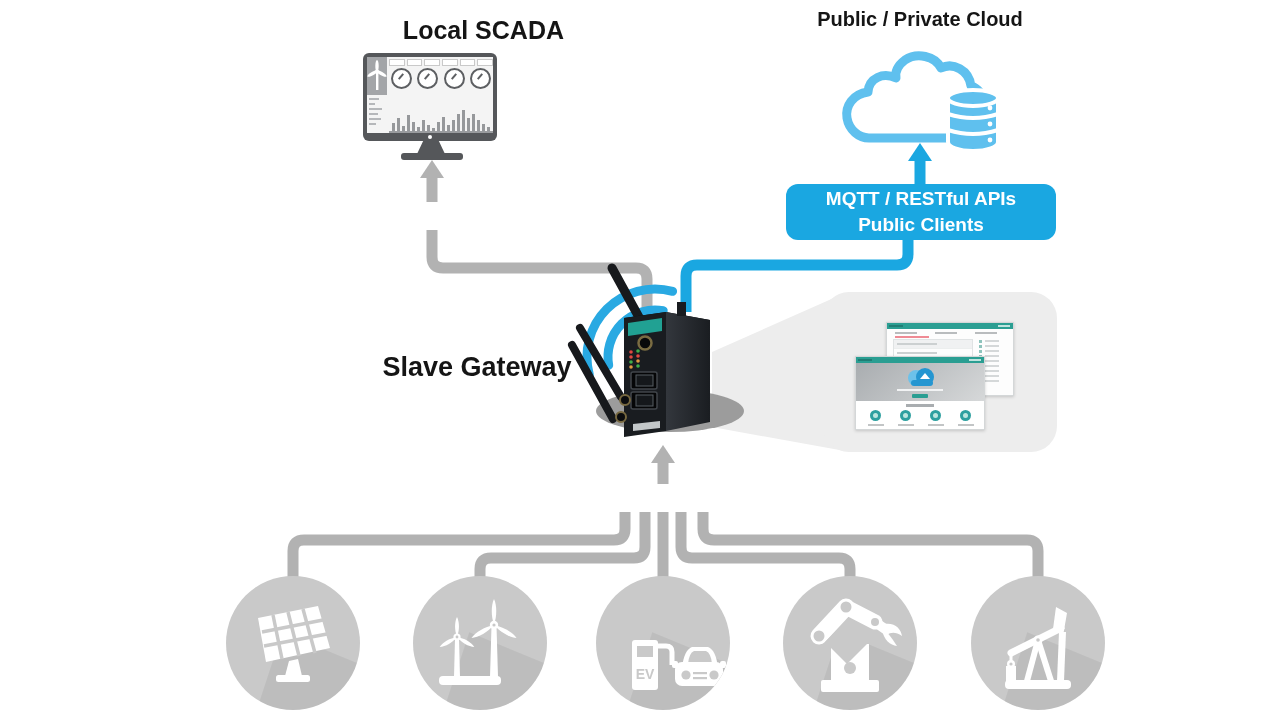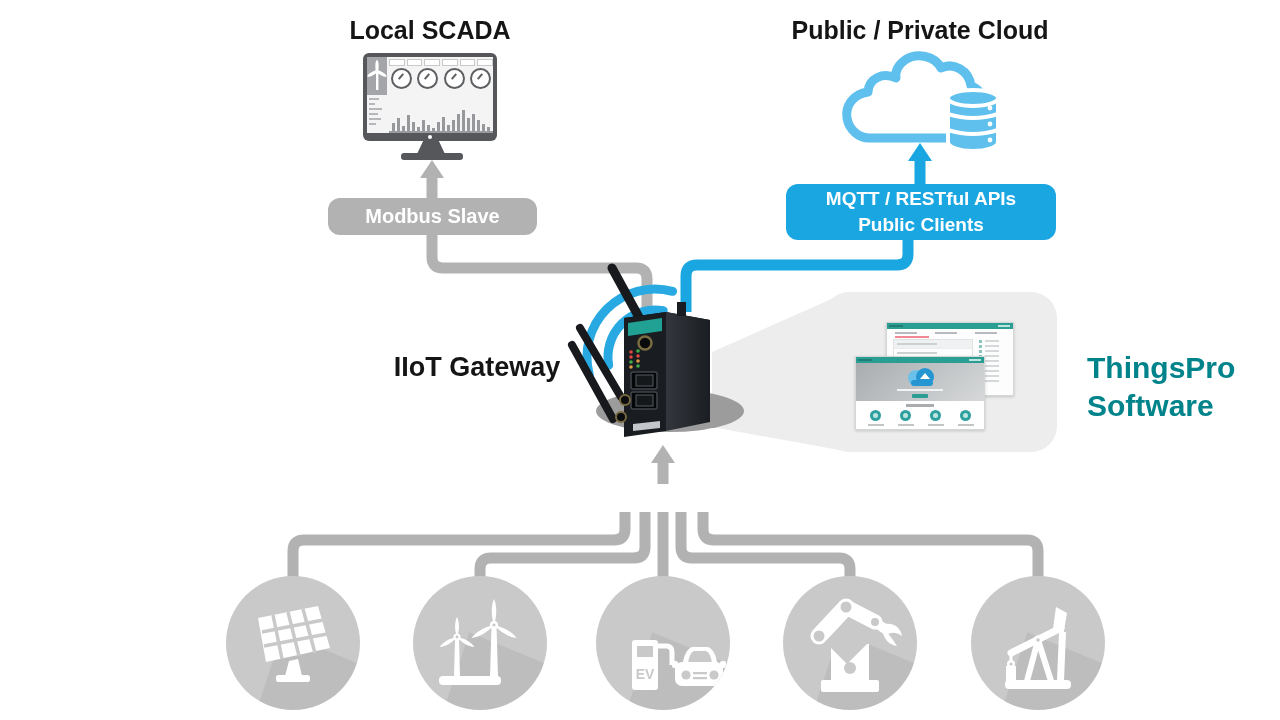--- a/index.html
+++ b/index.html
@@ -2,22 +2,22 @@
 <html><head>
 <meta charset="utf-8">
 <style>
   html,body{margin:0;padding:0;background:#fff;}
   #stage{position:relative;width:1280px;height:720px;background:#fff;overflow:hidden;
          font-family:"Liberation Sans","DejaVu Sans",sans-serif;}
   .abs{position:absolute;}
   svg{display:block;}
   
   .diagram-title{font-weight:bold;color:#151515;text-align:center;}
-  #local-scada-title{left:280px;top:16px;width:300px;font-size:25px;}
-  #cloud-title{left:755px;top:16px;width:330px;font-size:25px;}
+  #local-scada-title{left:264px;top:16px;width:300px;font-size:25px;text-align:right;}
+  #cloud-title{left:755px;top:8px;width:330px;font-size:20px;}
   #gateway-label{left:357px;top:352px;width:240px;font-size:27px;}
   #remote-io-label{left:10px;top:604px;width:224px;font-size:26px;line-height:39px;}
   #thingspro-label{left:1087px;top:349px;width:190px;font-size:30px;line-height:38px;
                    color:#00838a;font-weight:bold;text-align:left;}
   
   .proto-box{display:flex;flex-direction:column;align-items:center;justify-content:center;
              color:#fff;font-weight:bold;text-align:center;}
   #modbus-slave-box{left:328px;top:198px;width:209px;height:37px;background:#b2b2b2;
                     border-radius:12px;font-size:20px;}
   #mqtt-box{left:786px;top:184px;width:270px;height:56px;background:#1aa7e1;
@@ -179,29 +179,22 @@
         <rect x="636" y="395" width="17" height="11" fill="#15181b" stroke="#565c63" stroke-width="1"></rect>
       </g>
       <circle cx="625" cy="400" r="5" fill="#0b0c0e" stroke="#77683f" stroke-width="2"></circle>
       <circle cx="621" cy="417" r="5" fill="#0b0c0e" stroke="#77683f" stroke-width="2"></circle>
       <polygon points="633,424 660,421 660,428 633,431" fill="#c3c7c9"></polygon>
     </g>
   </svg>
 
   <div class="abs diagram-title" id="local-scada-title">Local SCADA</div>
   <div class="abs diagram-title" id="cloud-title">Public / Private Cloud</div>
-  <div class="abs diagram-title" id="gateway-label">IIoT Gateway</div>
-  <div class="abs" id="thingspro-label">
-    <div>ThingsPro</div>
-    <div>Software</div>
-  </div>
-
-  <div class="abs proto-box" id="modbus-slave-box">
-    <span>Modbus Slave</span>
-  </div>
+  <div class="abs diagram-title" id="gateway-label">Slave Gateway</div>
+
   <div class="abs proto-box" id="mqtt-box">
     <span>MQTT / RESTful APIs</span>
     <span>Public Clients</span>
   </div>
 
   <div class="abs" id="scada-monitor">
     <div id="scada-screen">
       <div class="m-side">
         <div class="m-side-img">
           <svg width="20" height="32" viewBox="0 0 20 32">

